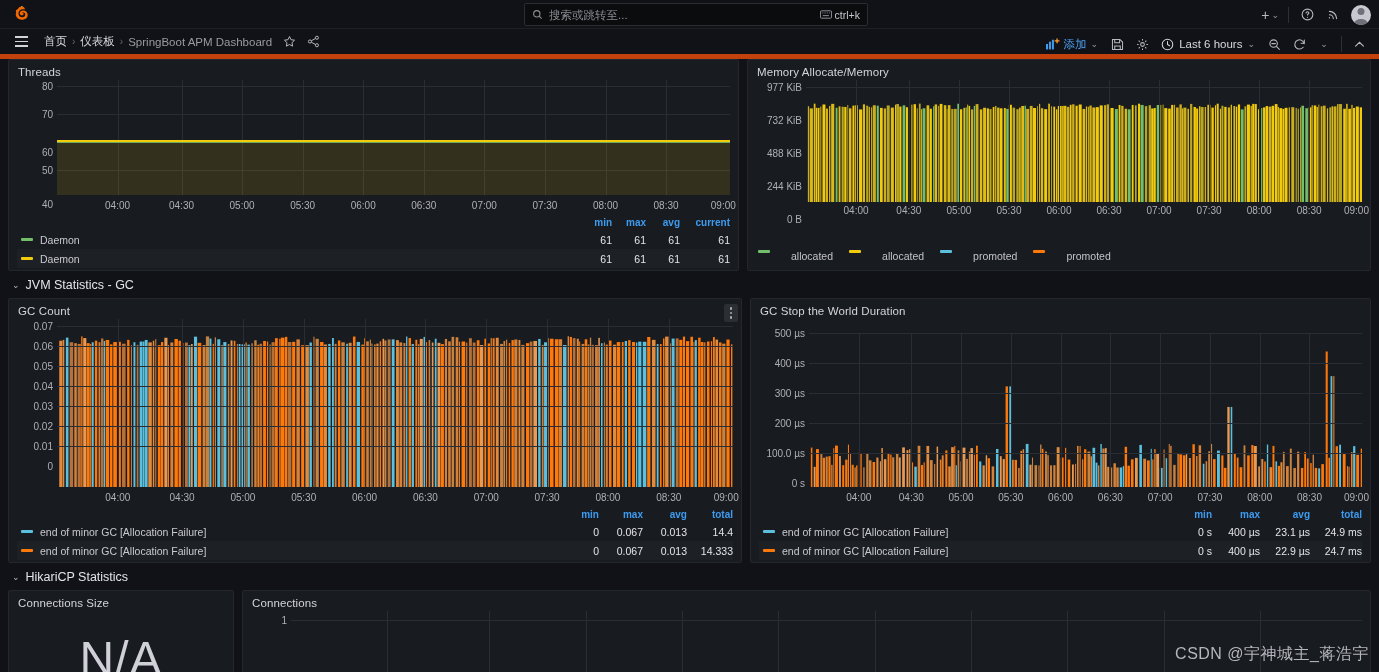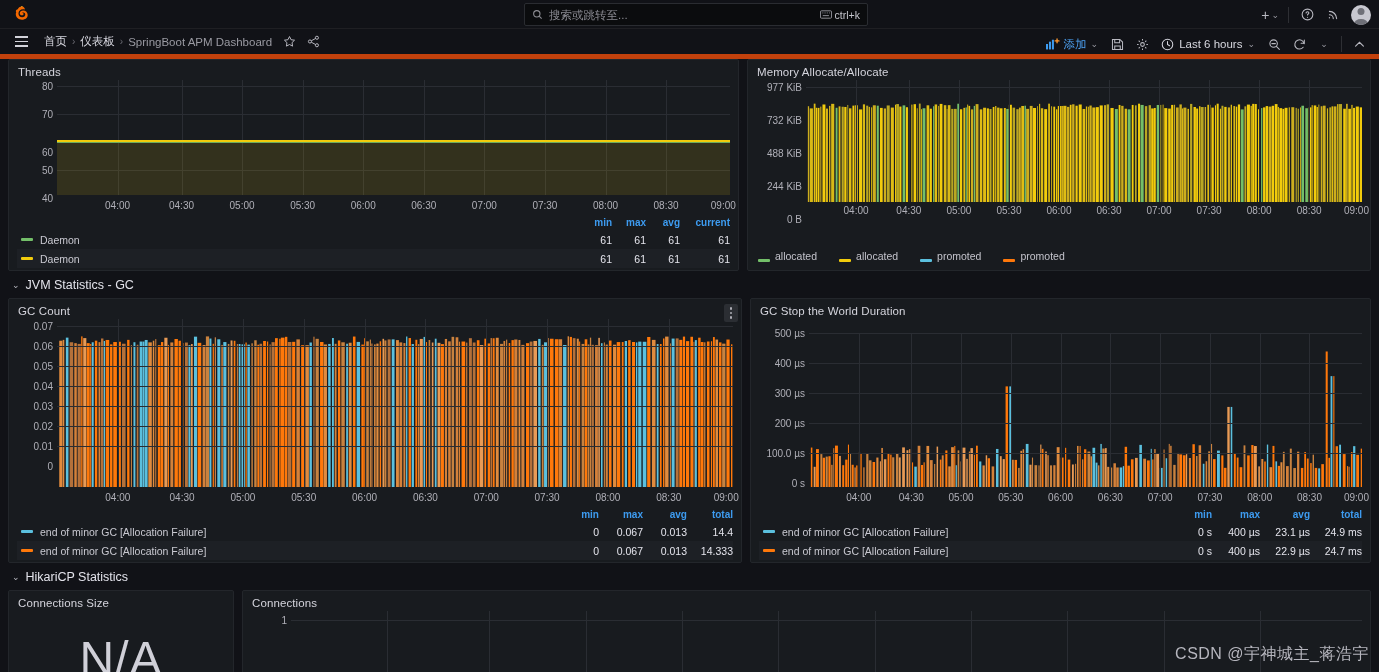--- a/index.html
+++ b/index.html
@@ -137,21 +137,21 @@
   .xtick {
     position: absolute; transform: translateX(-50%); top: 3px;
     font-size: 10px; color: #b0b0b8; white-space: nowrap;
   }
 
   
   .legend-inline {
     display: flex; align-items: center; gap: 4px;
     padding: 4px 0 6px 52px; flex-wrap: wrap;
   }
-  .lg-item { display: flex; align-items: flex-end; gap: 5px; margin-right: 18px; }
+  .lg-item { display: flex; align-items: flex-start; gap: 21px; margin-right: 12px; }
   .lg-swatch { width: 12px; height: 3px; border-radius: 1px; display: block; }
   .lg-label { font-size: 10.5px; color: #c3c3cb; }
 
   
   .legend-table { padding: 0 8px 2px 8px; }
   .lt-head {
     display: flex; justify-content: flex-end; font-size: 10px; color: #3d9bf0;
     padding-bottom: 2px;
     font-weight: bold;
   }
@@ -333,21 +333,21 @@
     <div class="row-panels">
 
       <div class="panel" style="width:792px;height:212px;">
         <div class="panel-title">Threads</div>
         <div class="chart" style="height:125px;">
           <div class="yaxis">
             <span class="ytick" style="top:6px;">80</span>
             <span class="ytick" style="top:34px;">70</span>
             <span class="ytick" style="top:72px;">60</span>
             <span class="ytick" style="top:90px;">50</span>
-            <span class="ytick" style="top:118px;text-align:right;">40</span>
+            <span class="ytick" style="top:124px;text-align:right;">40</span>
           </div>
           <div class="plot" style="bottom:22px;">
             <div class="gridline-h" style="top:6px;"></div>
             <div class="gridline-h" style="top:34px;"></div>
             <div class="gridline-h" style="top:62px;"></div>
             <div class="gridline-h" style="top:90px;"></div>
 
             <div class="gridline-v" style="left:9%;"></div>
             <div class="gridline-v" style="left:18.5%;"></div>
             <div class="gridline-v" style="left:27.5%;"></div>
@@ -402,21 +402,21 @@
             </span>
             <span class="lt-val" style="width:34px;">61</span>
             <span class="lt-val" style="width:34px;">61</span>
             <span class="lt-val" style="width:34px;">61</span>
             <span class="lt-val" style="width:50px;">61</span>
           </div>
         </div>
       </div>
 
       <div class="panel" style="width:676px;height:212px;">
-        <div class="panel-title">Memory Allocate/Allocate</div>
+        <div class="panel-title">Memory Allocate/Memory</div>
         <div class="chart">
           <div class="yaxis" style="width:58px;">
             <span class="ytick" style="top:7px;">977 KiB</span>
             <span class="ytick" style="top:40px;">732 KiB</span>
             <span class="ytick" style="top:73px;">488 KiB</span>
             <span class="ytick" style="top:106px;">244 KiB</span>
             <span class="ytick" style="top:139px;">0 B</span>
           </div>
           <div class="plot" style="left:58px;bottom:44px;">
             <div class="gridline-h" style="top:7px;"></div>

